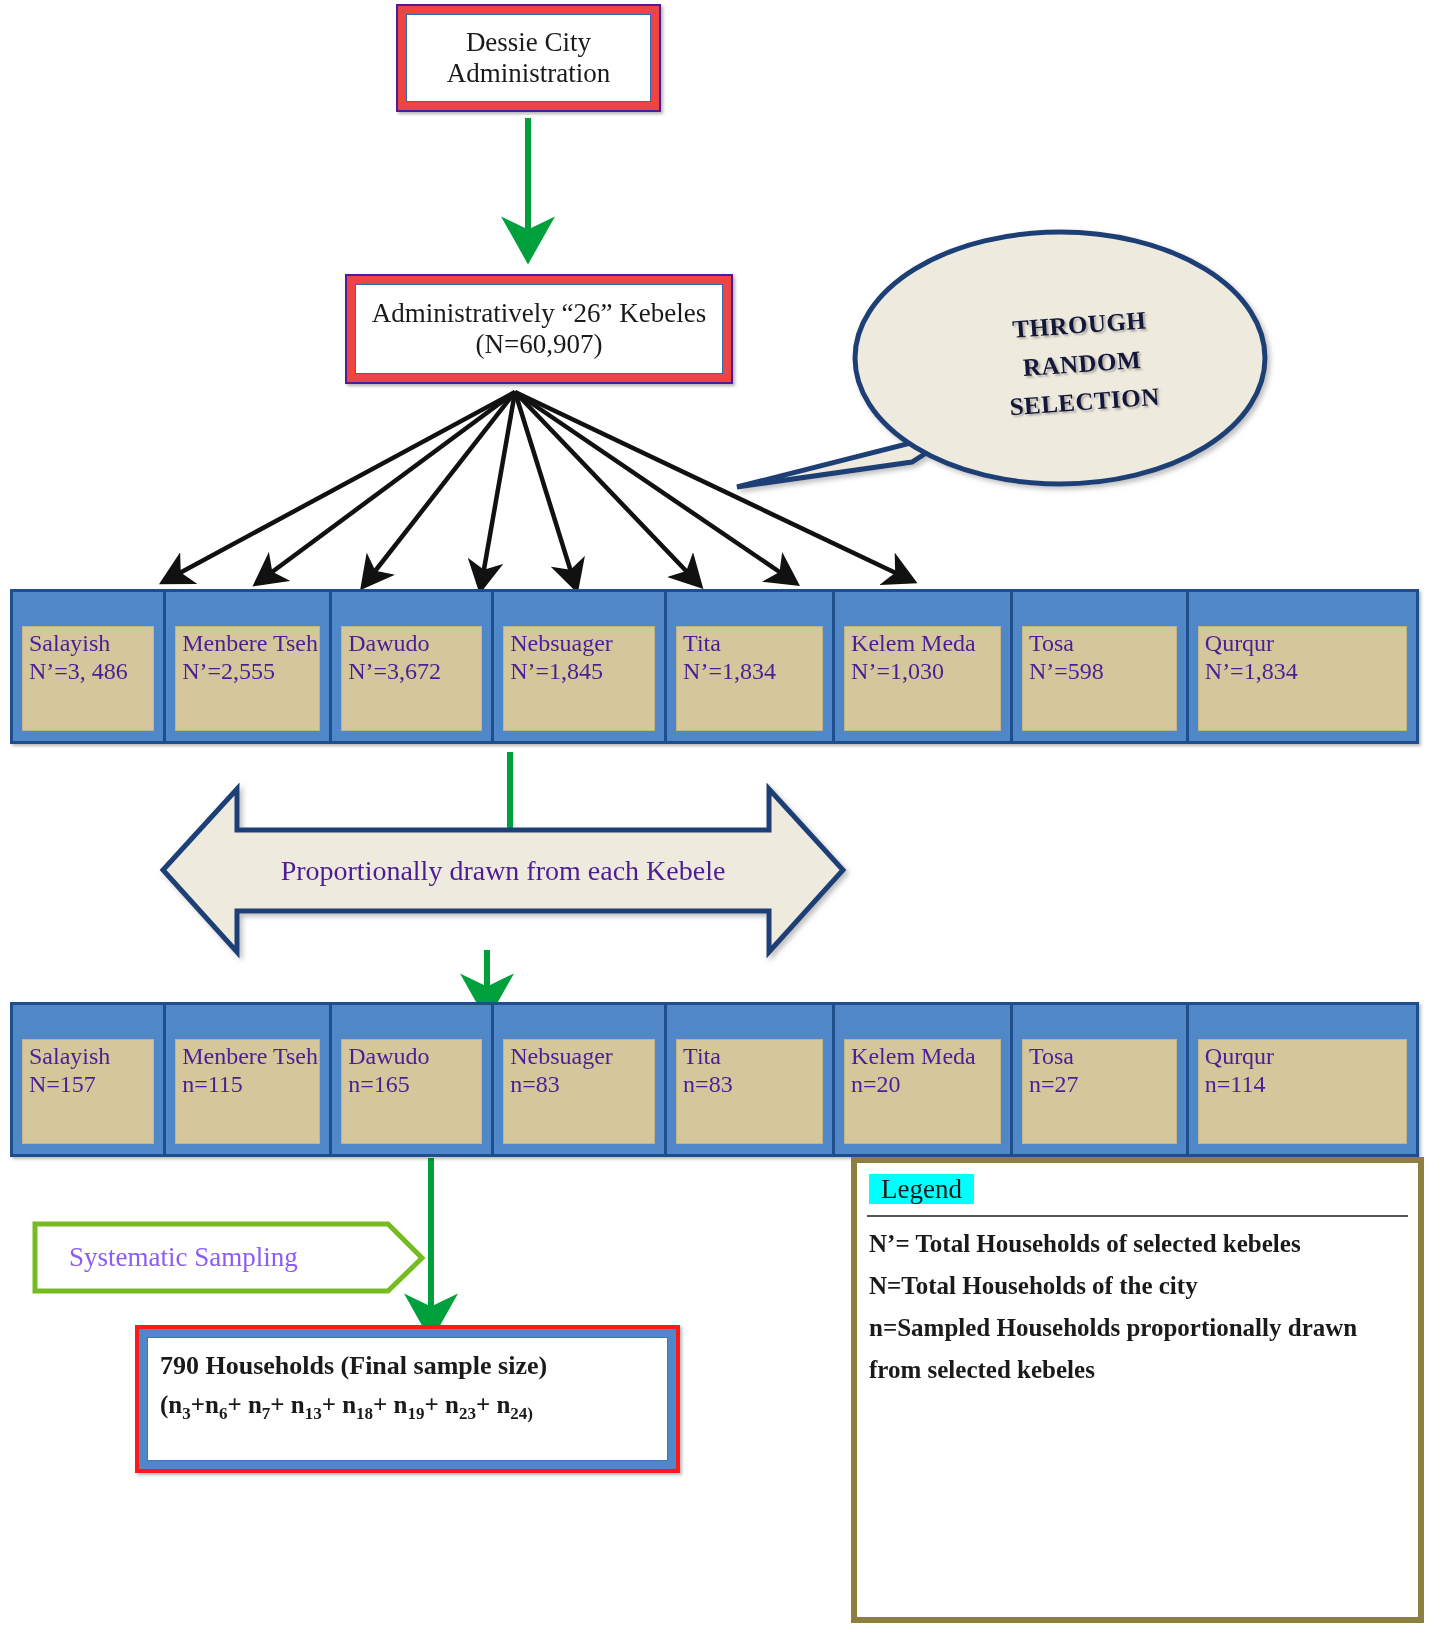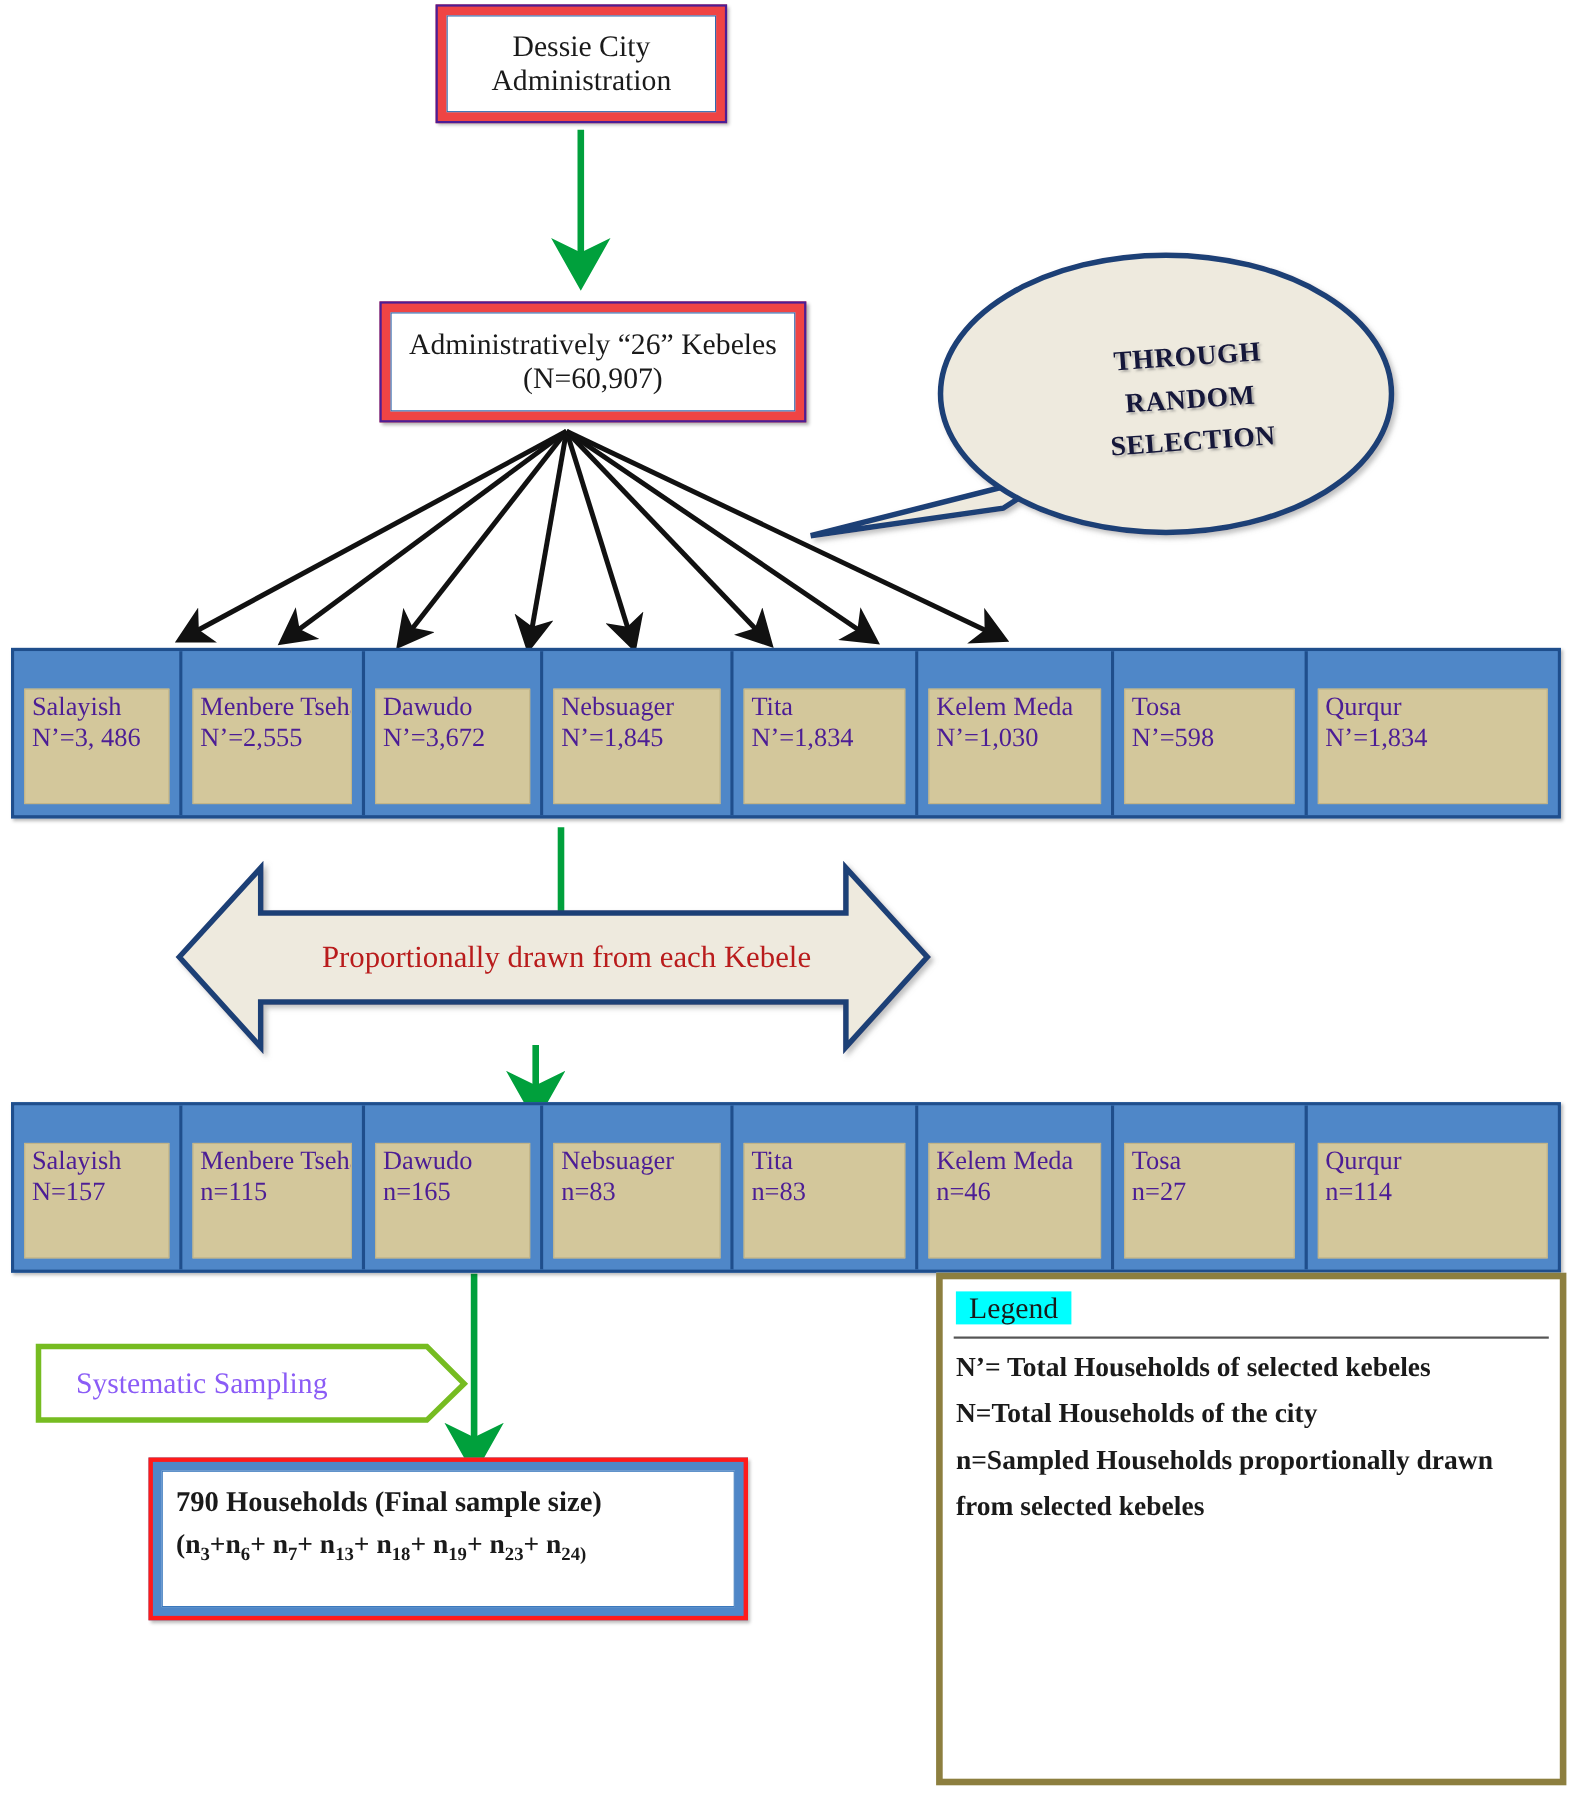--- a/index.html
+++ b/index.html
@@ -40,23 +40,23 @@
   .cell.w4{width:175px;}
   .cell.w5{width:170px;}
   .cell.w6{width:180px;}
   .cell.w7{width:178px;}
   .cell.w8{width:230px;}
 
   .cell .card .ln{display:block;white-space:nowrap;}
 
   
   #banner{position:absolute;left:163px;top:789px;width:680px;height:163px;}
-  #banner .btext{position:absolute;left:12px;top:0;width:680px;height:163px;
+  #banner .btext{position:absolute;left:0;top:0;width:680px;height:163px;
         display:flex;align-items:center;justify-content:center;
-        font-size:28px;color:#b91c1c;}
+        font-size:28px;color:#4c1d95;}
 
   
   #callout{position:absolute;left:855px;top:232px;width:410px;height:258px;}
   #callout .ctext{position:absolute;left:92px;top:42px;width:270px;height:180px;
         display:flex;flex-direction:column;align-items:center;justify-content:center;
         font-family:"Liberation Serif","DejaVu Serif",serif;
         font-weight:bold;font-size:25px;line-height:1.55;letter-spacing:.5px;
         color:#15173a;text-shadow:2px 2px 2px rgba(120,120,120,.55);
         transform:rotate(-4deg);}
 
@@ -229,21 +229,21 @@
   </div>
   <div class="cell w5">
     <div class="card">
         <span class="ln">Tita</span>
         <span class="ln">n=83</span>
       </div>
   </div>
   <div class="cell w6">
     <div class="card">
         <span class="ln">Kelem Meda</span>
-        <span class="ln">n=46</span>
+        <span class="ln">n=20</span>
       </div>
   </div>
   <div class="cell w7">
     <div class="card">
         <span class="ln">Tosa</span>
         <span class="ln">n=27</span>
       </div>
   </div>
   <div class="cell w8">
     <div class="card">

